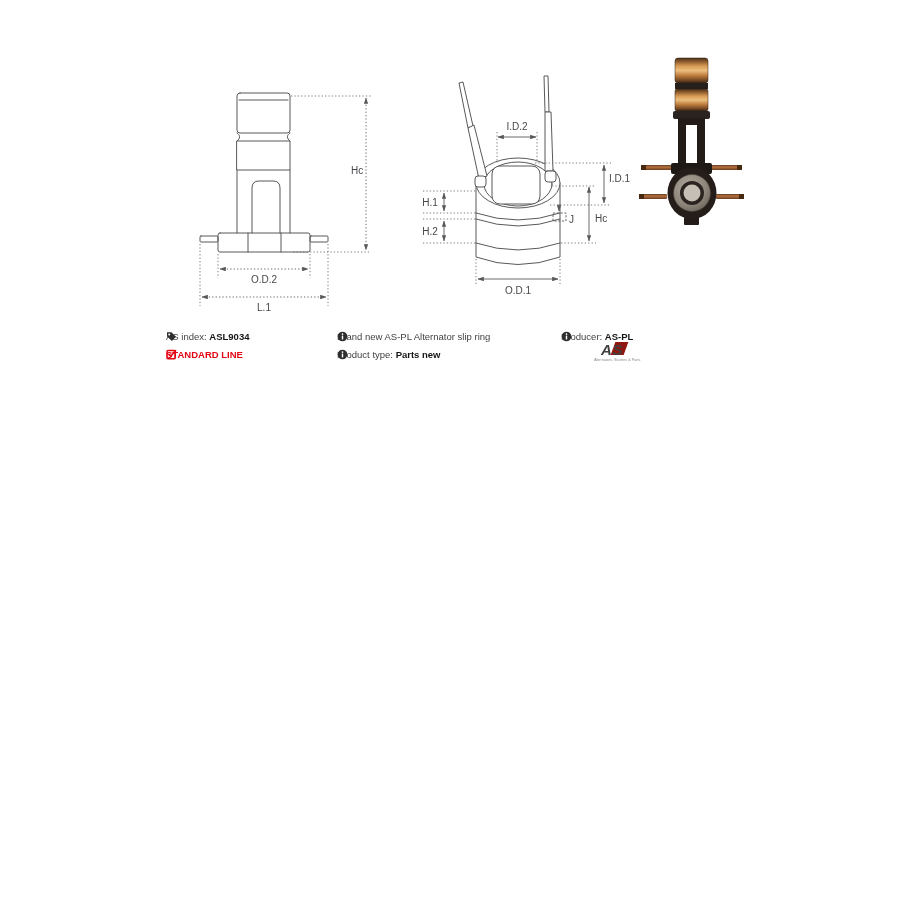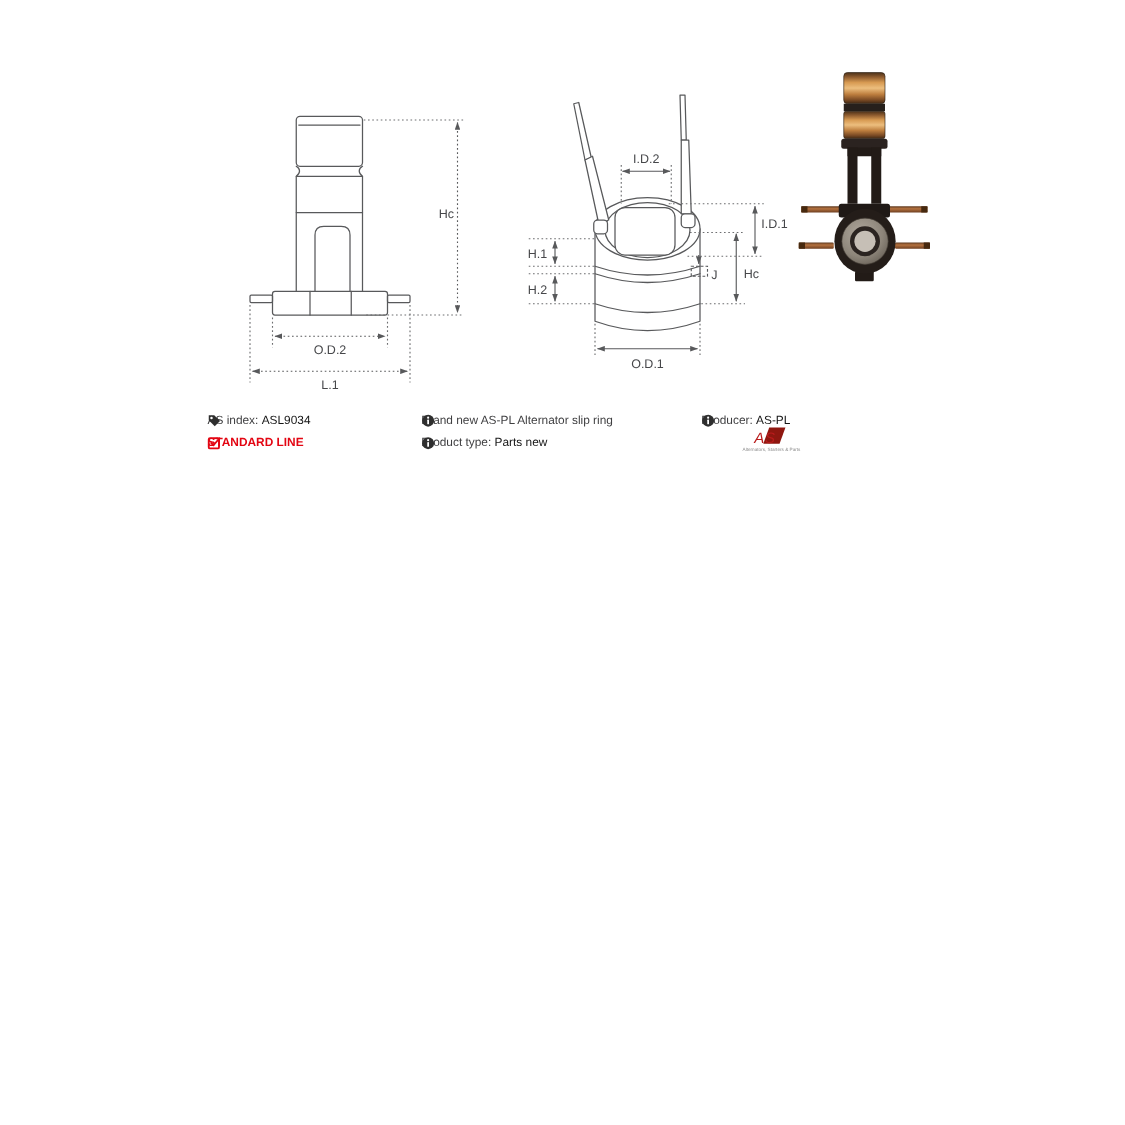--- a/index.html
+++ b/index.html
@@ -12,30 +12,30 @@
   .ln  { fill:none; stroke:#58595b; stroke-width:1; stroke-linejoin:round; stroke-linecap:round; }
   .fw  { fill:#ffffff; stroke:#58595b; stroke-width:1; stroke-linejoin:round; }
   .dot { fill:none; stroke:#6d6e70; stroke-width:0.9; stroke-dasharray:1.3 2.1; }
   .dim { fill:none; stroke:#58595b; stroke-width:0.9; }
   .dimdot { fill:none; stroke:#58595b; stroke-width:0.9; stroke-dasharray:1.3 2.1; }
   .dash { fill:none; stroke:#58595b; stroke-width:0.9; stroke-dasharray:2.2 1.6; }
   text.dlabel { font:10px "Liberation Sans", sans-serif; fill:#46474a; }
   
   .irow { position:absolute; display:flex; align-items:center; gap:6px;
           font-size:9.5px; color:#3f3f41; white-space:nowrap; }
-  .irow b { color:#151515; font-weight:normal; }
+  .irow b { color:#151515; font-weight:bold; }
   .irow.redline { color:#e30613; font-weight:bold; }
   .icn { flex:0 0 auto; display:block; }
   
   .as-logo { position:absolute; left:583px; top:341px; width:58px; text-align:center; }
   .as-mark { position:relative; height:16px; }
   .as-slash { position:absolute; left:30px; top:1px; width:13px; height:13px;
               background:#8f1710; transform:skewX(-20deg); }
-  .as-text { position:relative; font-style:italic; font-weight:normal; font-size:12px;
-             line-height:15px; color:#b91c1c; letter-spacing:0.5px; }
+  .as-text { position:relative; font-style:italic; font-weight:bold; font-size:15px;
+             line-height:15px; color:#404040; letter-spacing:0.5px; }
   .as-tagline { font-size:6px; color:#8a8a8a; white-space:nowrap;
                 transform:scale(0.62); transform-origin:50% 0; margin-top:1px; }
 </style>
 </head>
 <body>
 
 <div class="canvas">
 
   <svg style="left:195px; top:85px;" width="180" height="230" viewBox="0 0 180 230">
     <defs>

